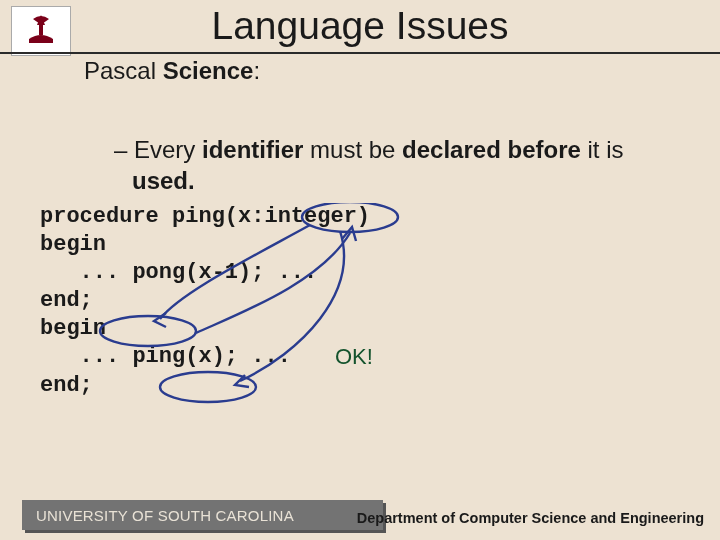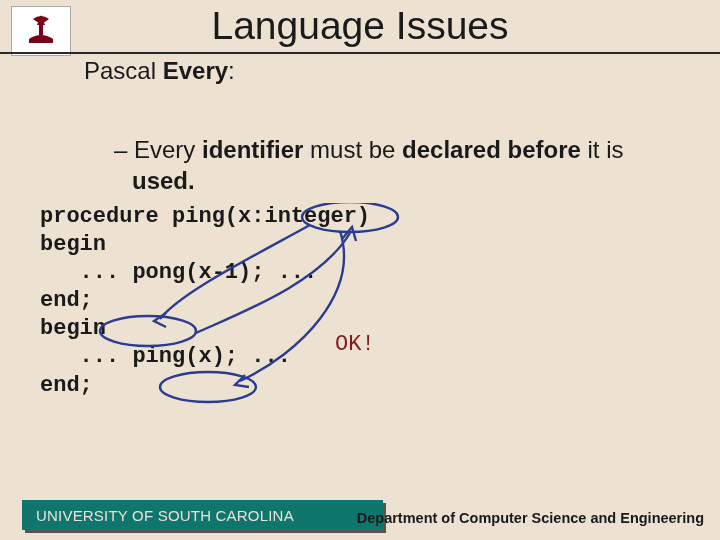--- a/index.html
+++ b/index.html
@@ -63,39 +63,39 @@
     font-size: 22px;
     font-weight: 700;
     margin-top: 6px;
     line-height: 1.28;
     position: relative;
   }
   .code .line { white-space: pre; }
   .ok-label {
     position: absolute;
     left: 295px;
-    top: 128px;
-    color: #7f1d1d;
-    font-family: Liberation Mono, monospace;
+    top: 140px;
+    color: #14532d;
+    font-family: Liberation Sans, sans-serif;
     font-size: 22px;
     font-weight: 400;
   }
   svg.annot {
     position: absolute;
     left: 0;
     top: 0;
     pointer-events: none;
   }
   .footer {
     position: absolute;
     left: 22px;
     bottom: 10px;
     width: 347px;
     height: 30px;
-    background: #0f766e;
+    background: #737373;
     box-shadow: 3px 3px 0 #555;
     color: #e9e2d6;
     font-size: 15px;
     display: flex;
     align-items: center;
     padding-left: 14px;
     letter-spacing: 0.2px;
   }
   .dept {
     position: absolute;
@@ -121,21 +121,21 @@
       </g>
     </svg>
   </span>
 </div>
 
 <div class="title">Language Issues</div>
 <div class="header-rule"></div>
 
 <div class="content">
   <div class="ex-line">
-    <span>Pascal </span><span class="bold">Every</span><span>:</span>
+    <span>Pascal </span><span class="bold">Science</span><span>:</span>
   </div>
   <div class="sub">
     <span>– Every </span><span class="bold">identifier</span><span> must be </span><span class="bold">declared before</span><span> it is </span><span class="bold">used.</span>
   </div>
 
   <div class="code">
     <div class="line"></div>
     <div class="line">procedure ping(x:integer)</div>
     <div class="line">begin</div>
     <div class="line">   ... pong(x-1); ...</div>

